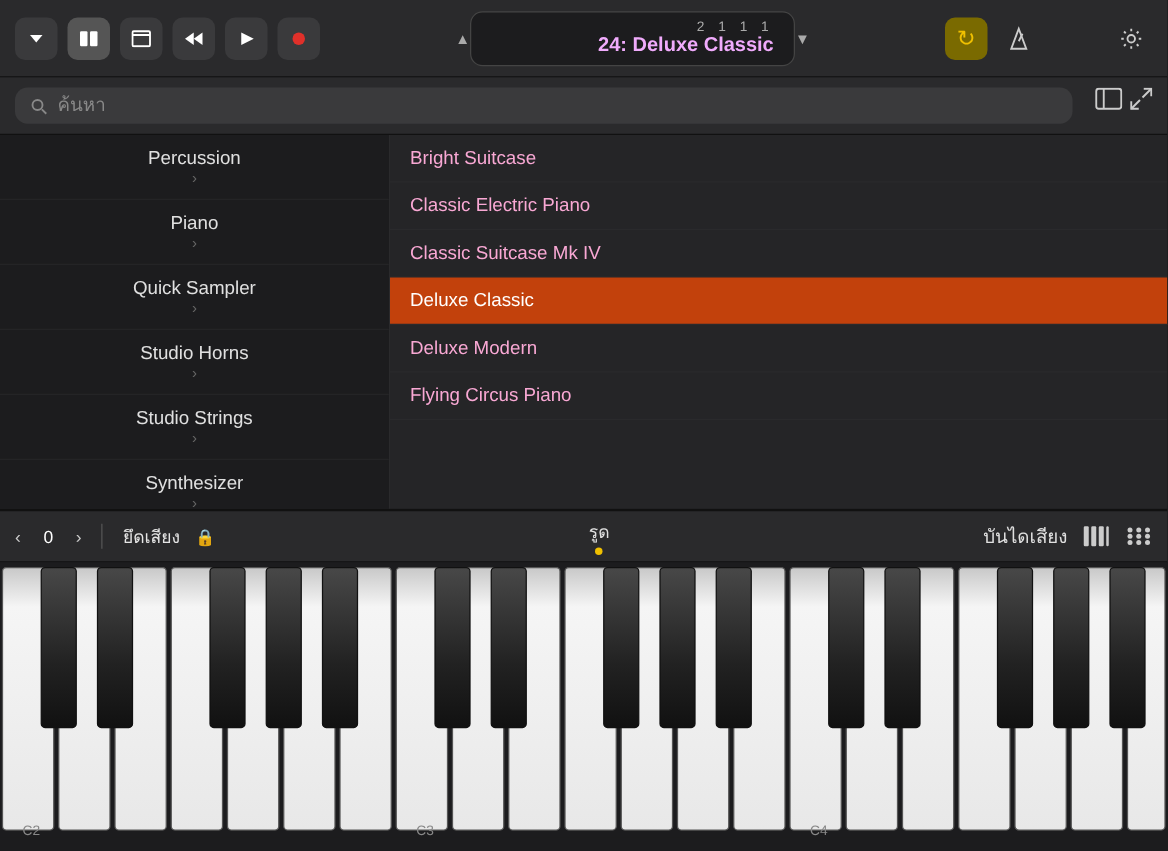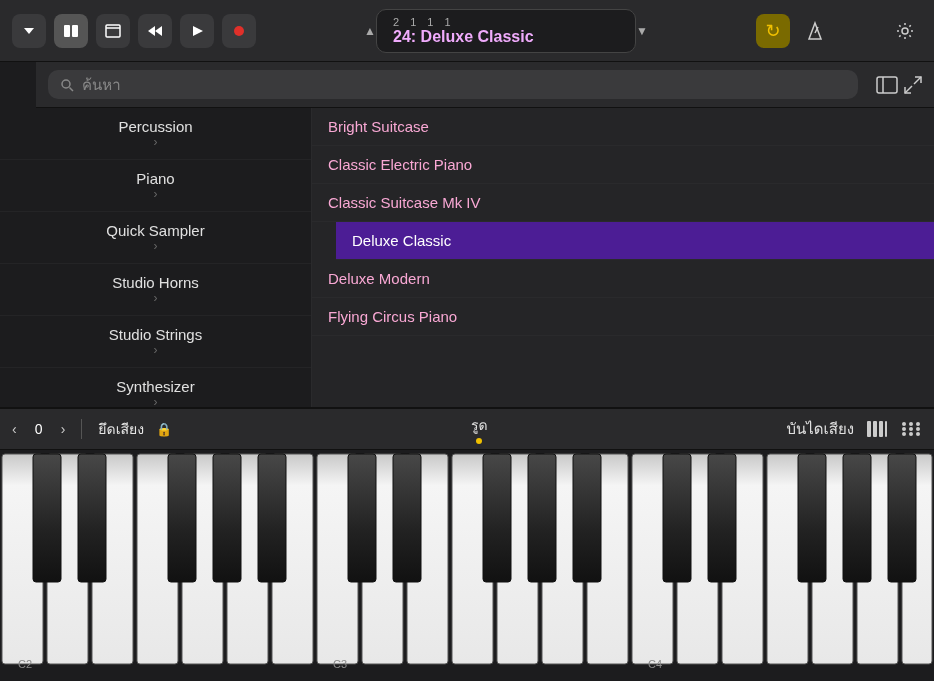--- a/index.html
+++ b/index.html
@@ -48,21 +48,21 @@
       align-items: center;
       justify-content: center;
     }
     .preset-selector {
       background: #1c1c1e;
       border: 1px solid #444;
       border-radius: 10px;
       padding: 6px 16px;
       display: flex;
       flex-direction: column;
-      align-items: flex-start;
+      align-items: flex-end;
       min-width: 260px;
       cursor: pointer;
     }
     .preset-position {
       font-size: 11px;
       color: #aaa;
       letter-spacing: 4px;
     }
     .preset-name {
       font-size: 16px;
@@ -99,24 +99,23 @@
       background: #7a6a00;
       border-radius: 8px;
       color: #f0c000;
     }
 
     
     .search-bar {
       background: #2a2a2c;
       padding: 8px 12px;
       display: flex;
-      align-items: center;
+      align-items: flex-start;
       gap: 18px;
       border-bottom: 1px solid #111;
-      margin-left: 36px;
     }
     .search-input-wrapper {
       flex: 1;
       display: flex;
       align-items: center;
       background: #3a3a3c;
       border-radius: 10px;
       padding: 6px 12px;
       gap: 8px;
     }
@@ -173,23 +172,22 @@
     .right-panel-item {
       display: flex;
       align-items: center;
       padding: 10px 16px;
       font-size: 15px;
       color: #f9a8d4;
       cursor: pointer;
       border-bottom: 1px solid #2a2a2c;
     }
     .right-panel-item.selected {
-      background: #4c1d95;
+      background: #c2410c;
       color: #fff;
-      margin-left: 24px;
     }
 
     
     .bottom-controls {
       background: #2a2a2c;
       height: 42px;
       display: flex;
       align-items: center;
       padding: 0 12px;
       gap: 12px;

